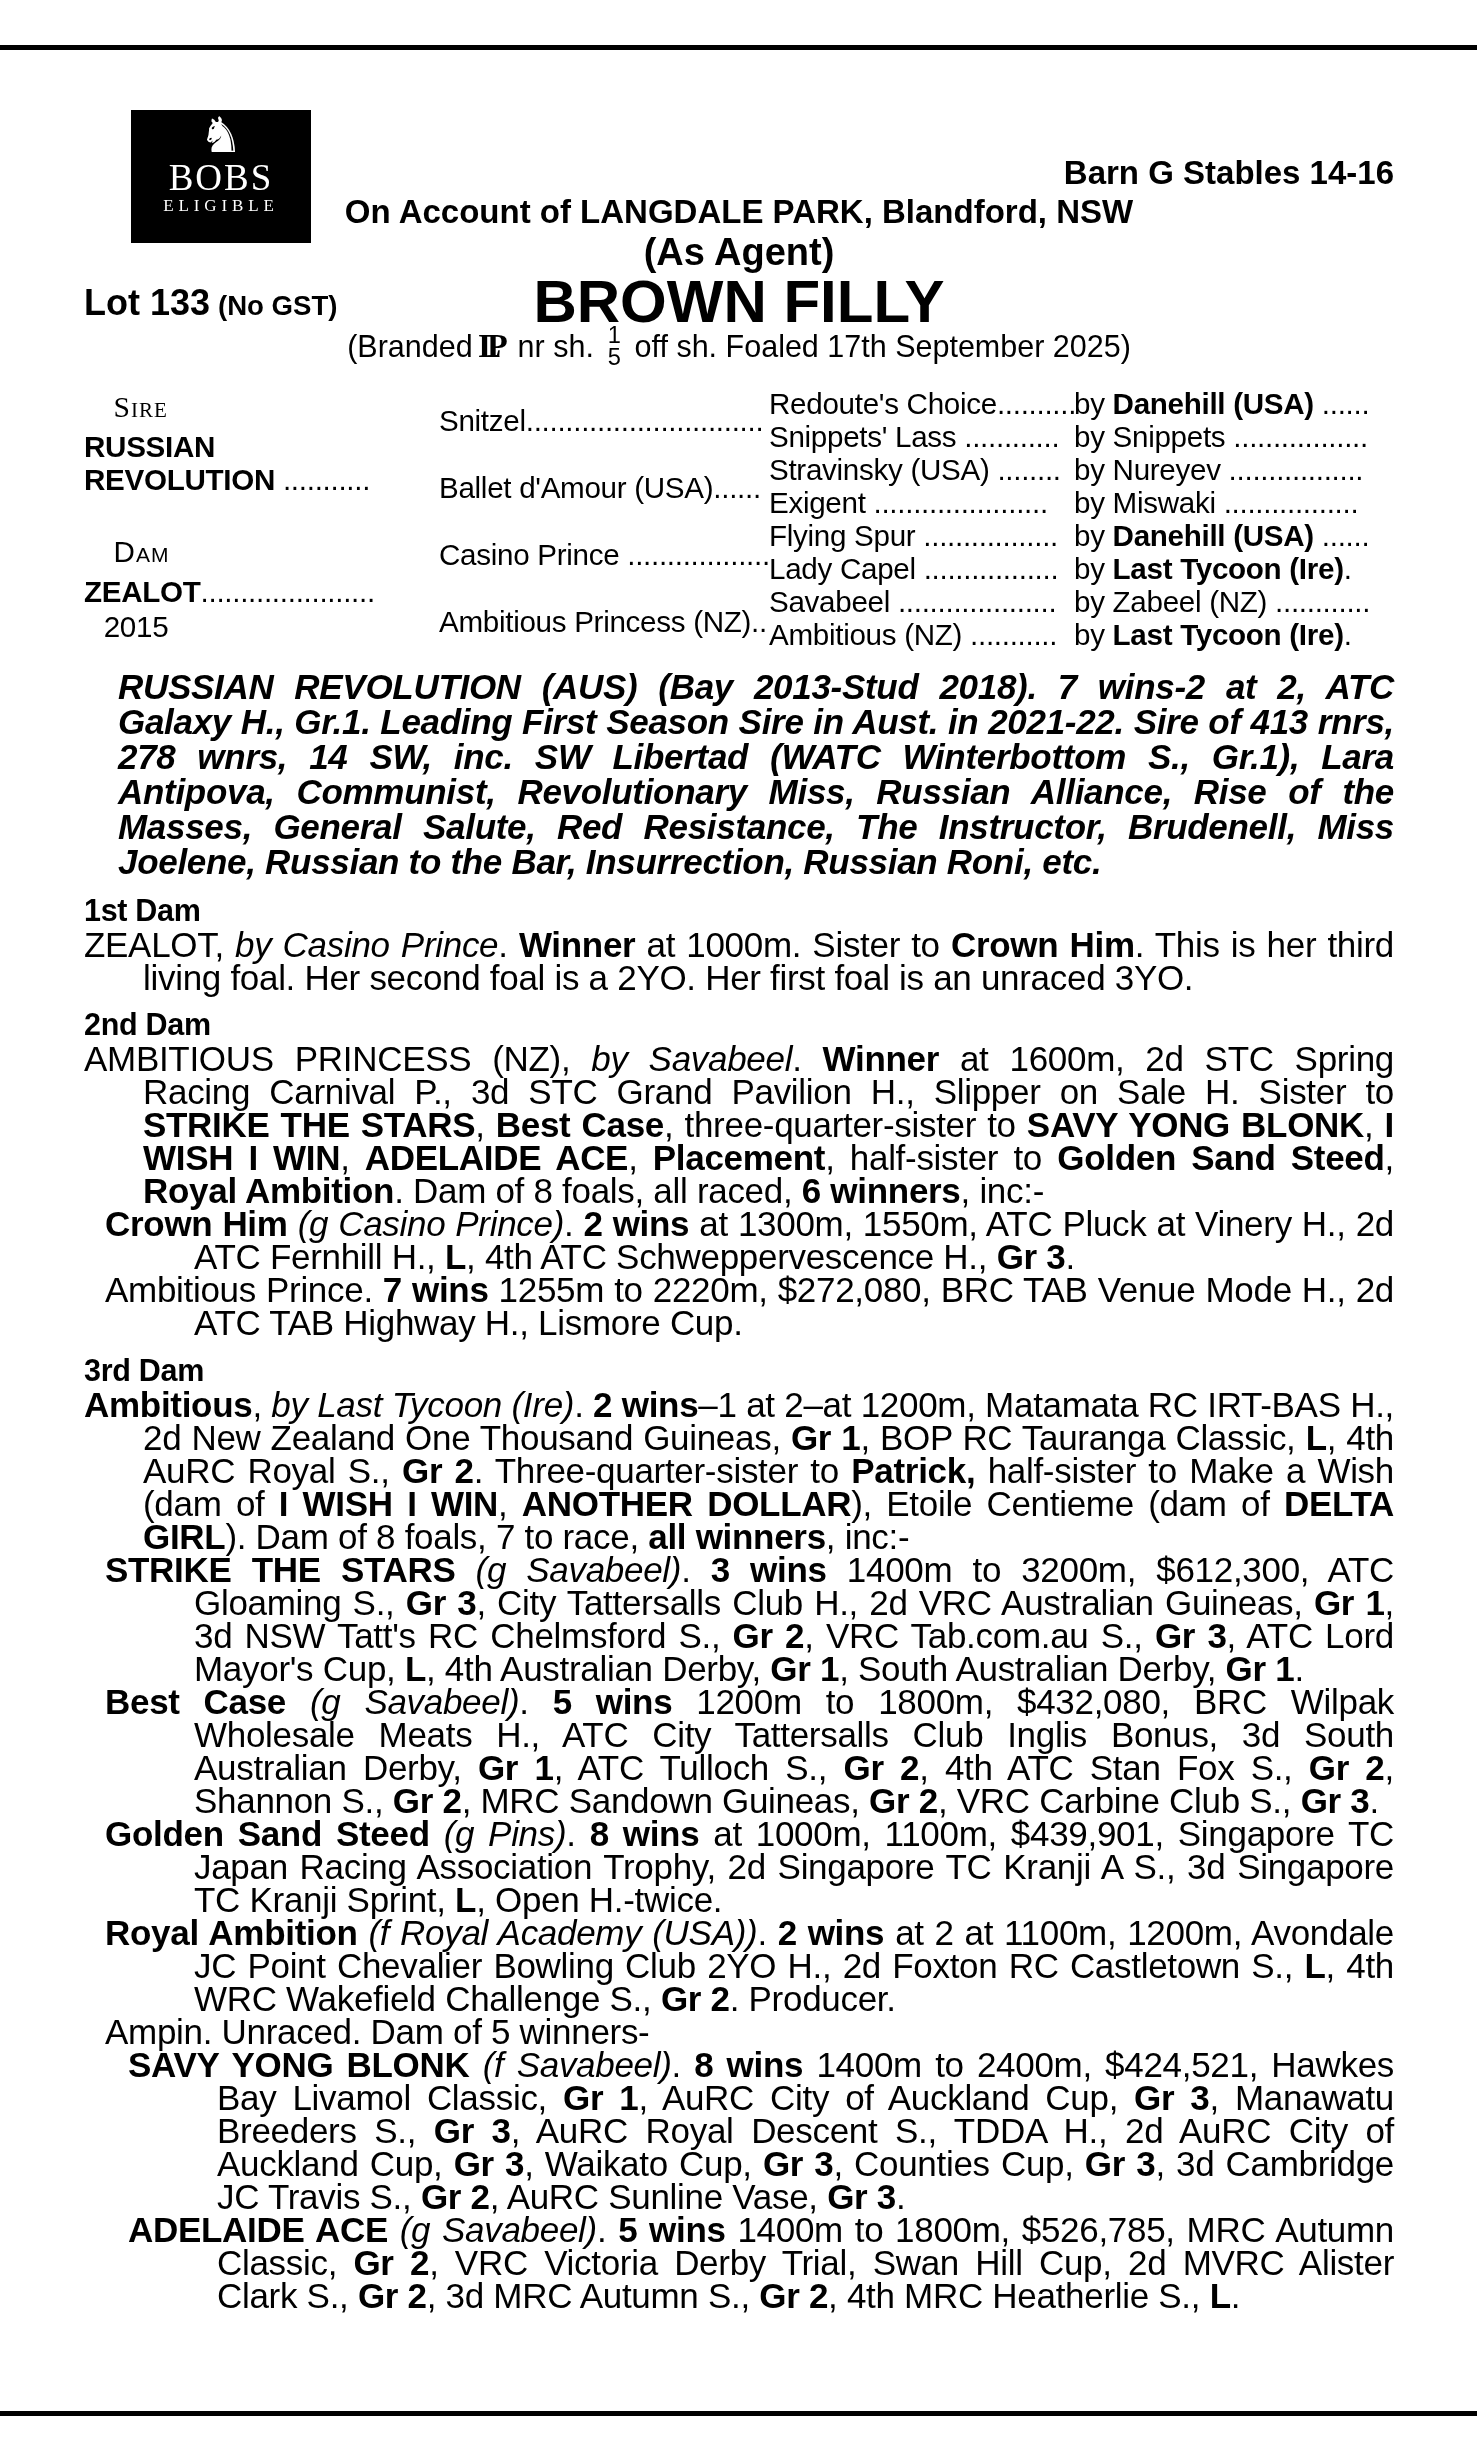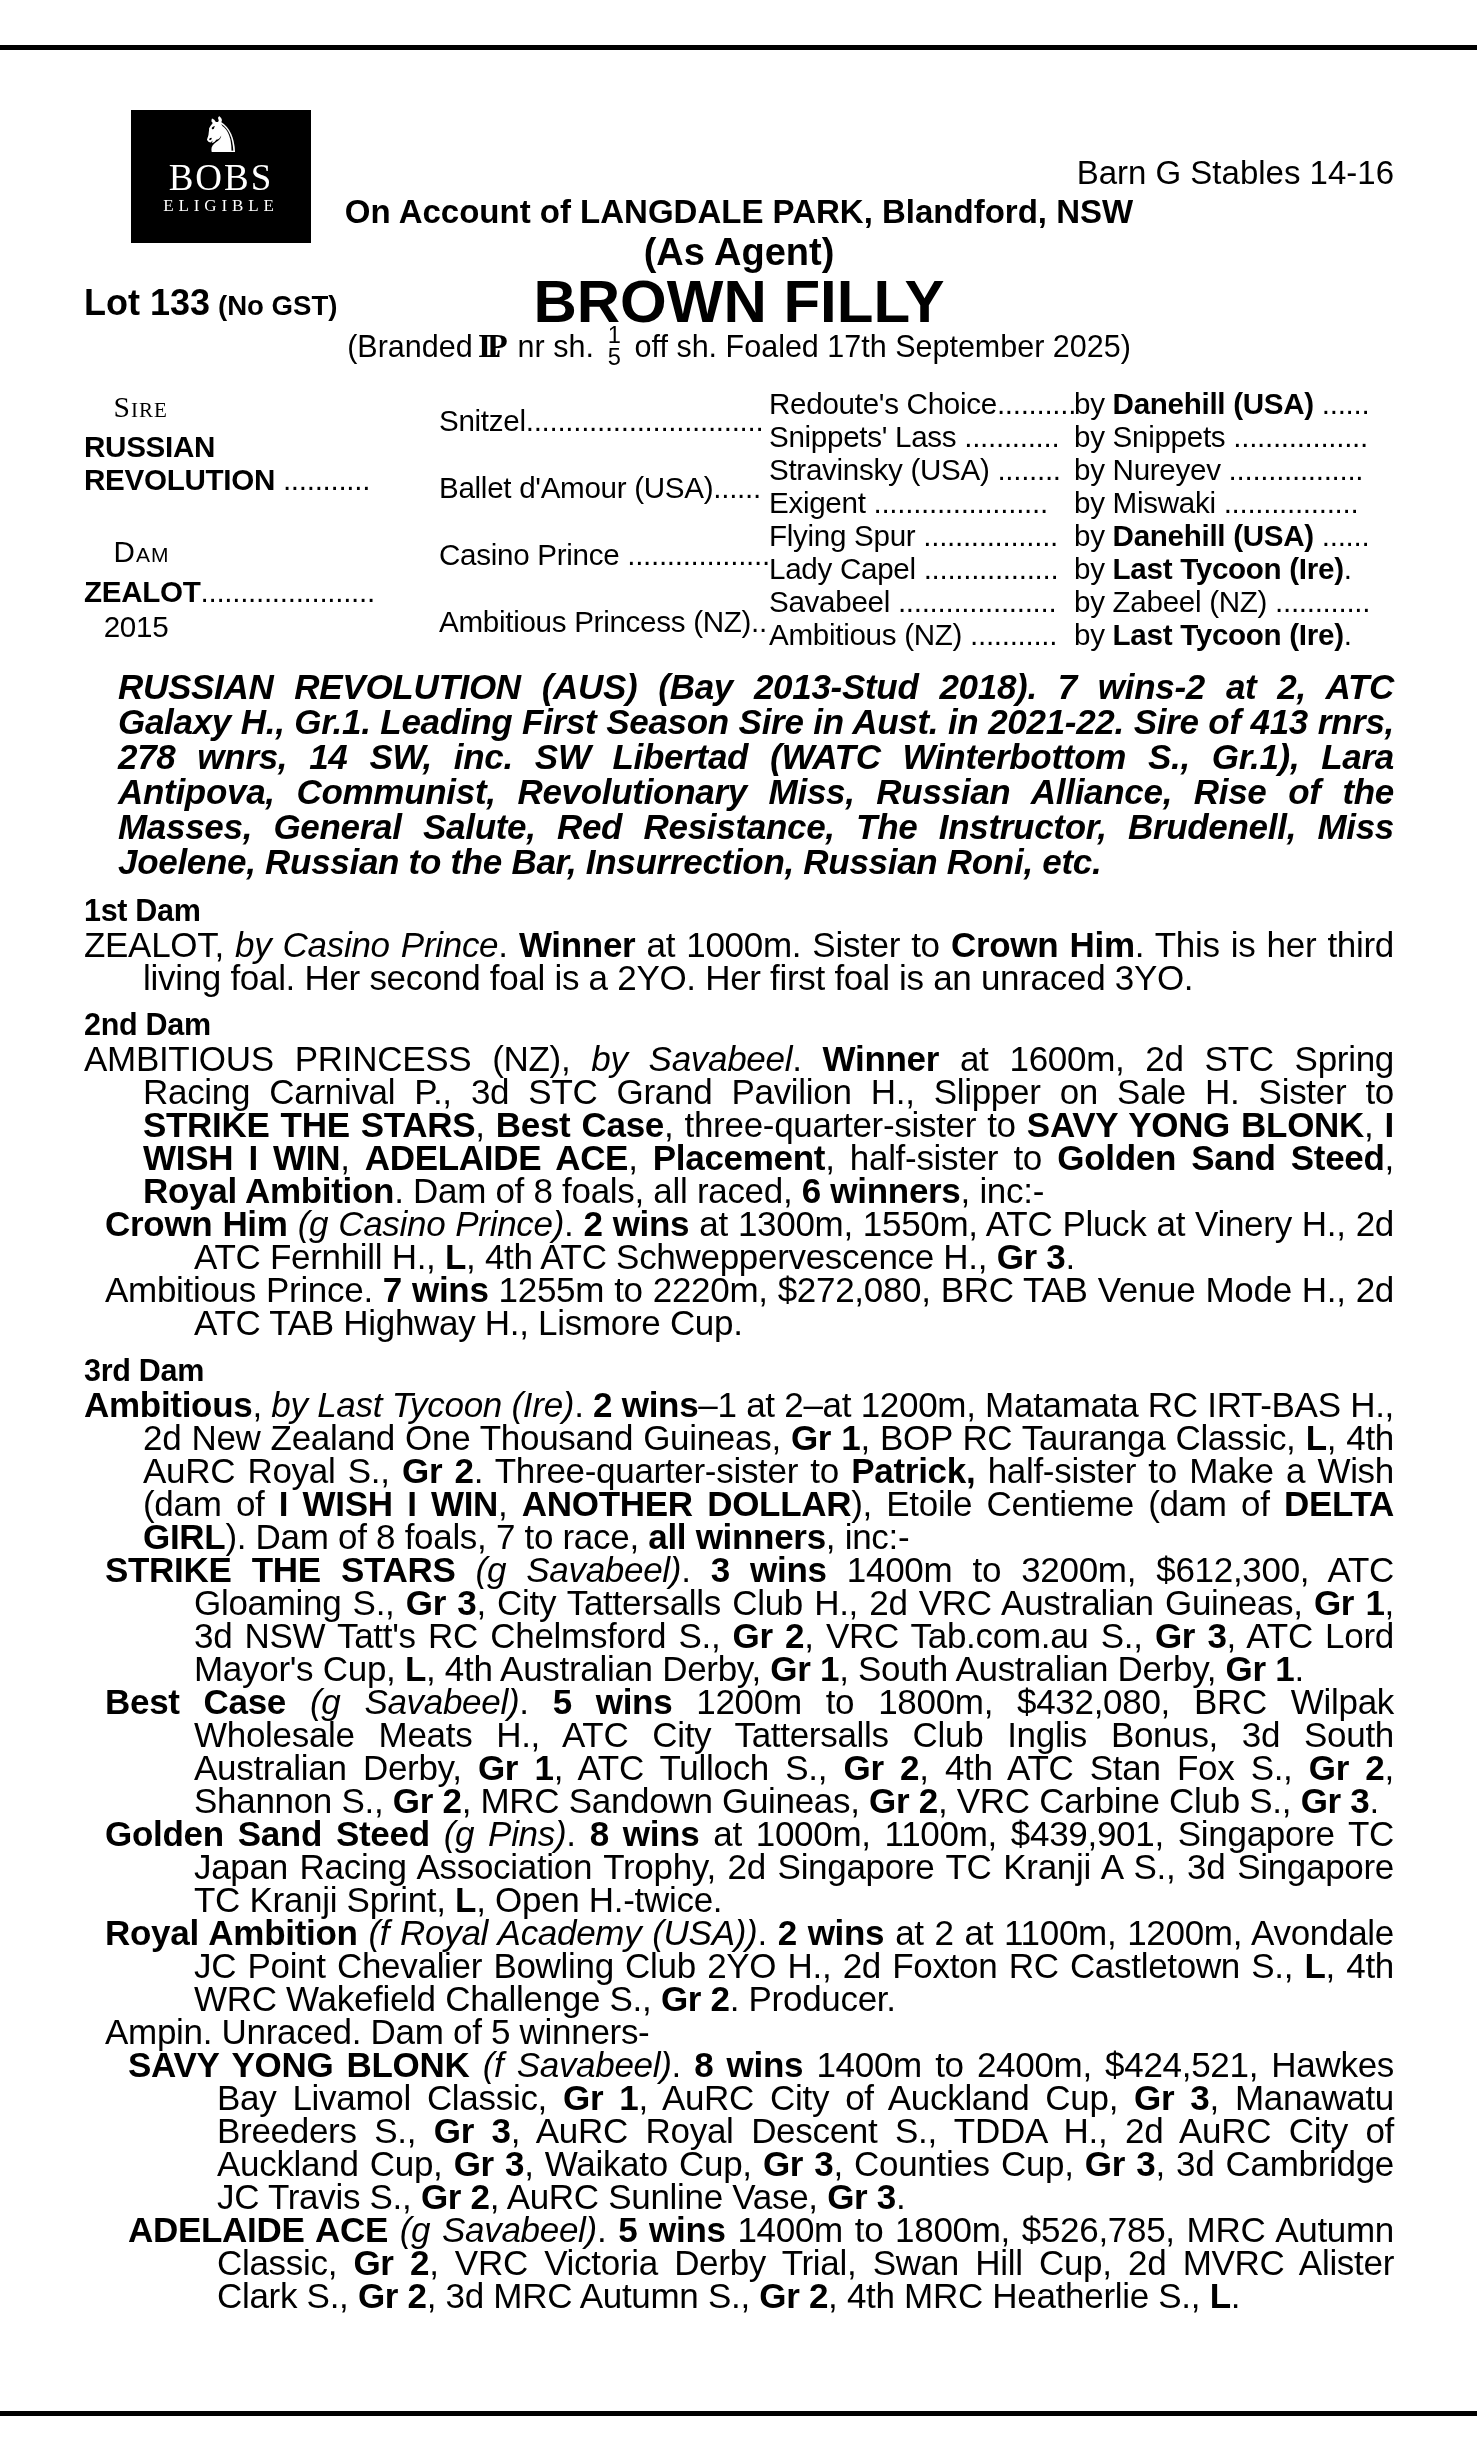--- a/index.html
+++ b/index.html
@@ -10,21 +10,21 @@
   .rule-bottom{top:2411px;}
   .content{position:absolute;left:84px;top:0;width:1310px;}
 
   
   .logo{position:absolute;left:47px;top:110px;width:180px;height:133px;background:#000;
         color:#fff;text-align:center;}
   .logo .horse{display:block;font-family:"DejaVu Sans",sans-serif;font-size:49px;line-height:47px;margin-top:2px;}
   .logo .bobs{display:block;font-family:"Liberation Serif",serif;font-size:37px;line-height:37px;letter-spacing:2px;}
   .logo .elig{display:block;font-family:"Liberation Serif",serif;font-size:17px;line-height:19.7px;letter-spacing:4.9px;}
 
-  .barn{position:absolute;right:0;top:154px;font-size:33px;font-weight:normal;}
+  .barn{position:absolute;right:0;top:154px;font-size:33px;font-weight:bold;}
   .account{position:absolute;left:0;right:0;top:193px;text-align:center;font-size:33px;font-weight:bold;}
   .agent{position:absolute;left:0;right:0;top:231px;text-align:center;font-size:38px;font-weight:bold;}
   .lot-row{position:absolute;left:0;right:0;top:274px;height:55px;}
   .lot{position:absolute;left:0;top:7.9px;font-size:36px;font-weight:bold;}
   .lot .gst{font-size:27.6px;margin-left:7.9px;}
   .title{text-align:center;font-size:60px;font-weight:bold;line-height:55px;}
   .branded{position:absolute;left:0;right:0;top:327px;text-align:center;font-size:30.5px;}
   .brand-mark{font-family:"Liberation Serif",serif;font-size:34px;letter-spacing:-0.42em;
               padding-right:0.42em;margin:0 9.9px 0 5.9px;font-weight:bold;}
   .frac{display:inline-flex;flex-direction:column;align-items:center;vertical-align:middle;

